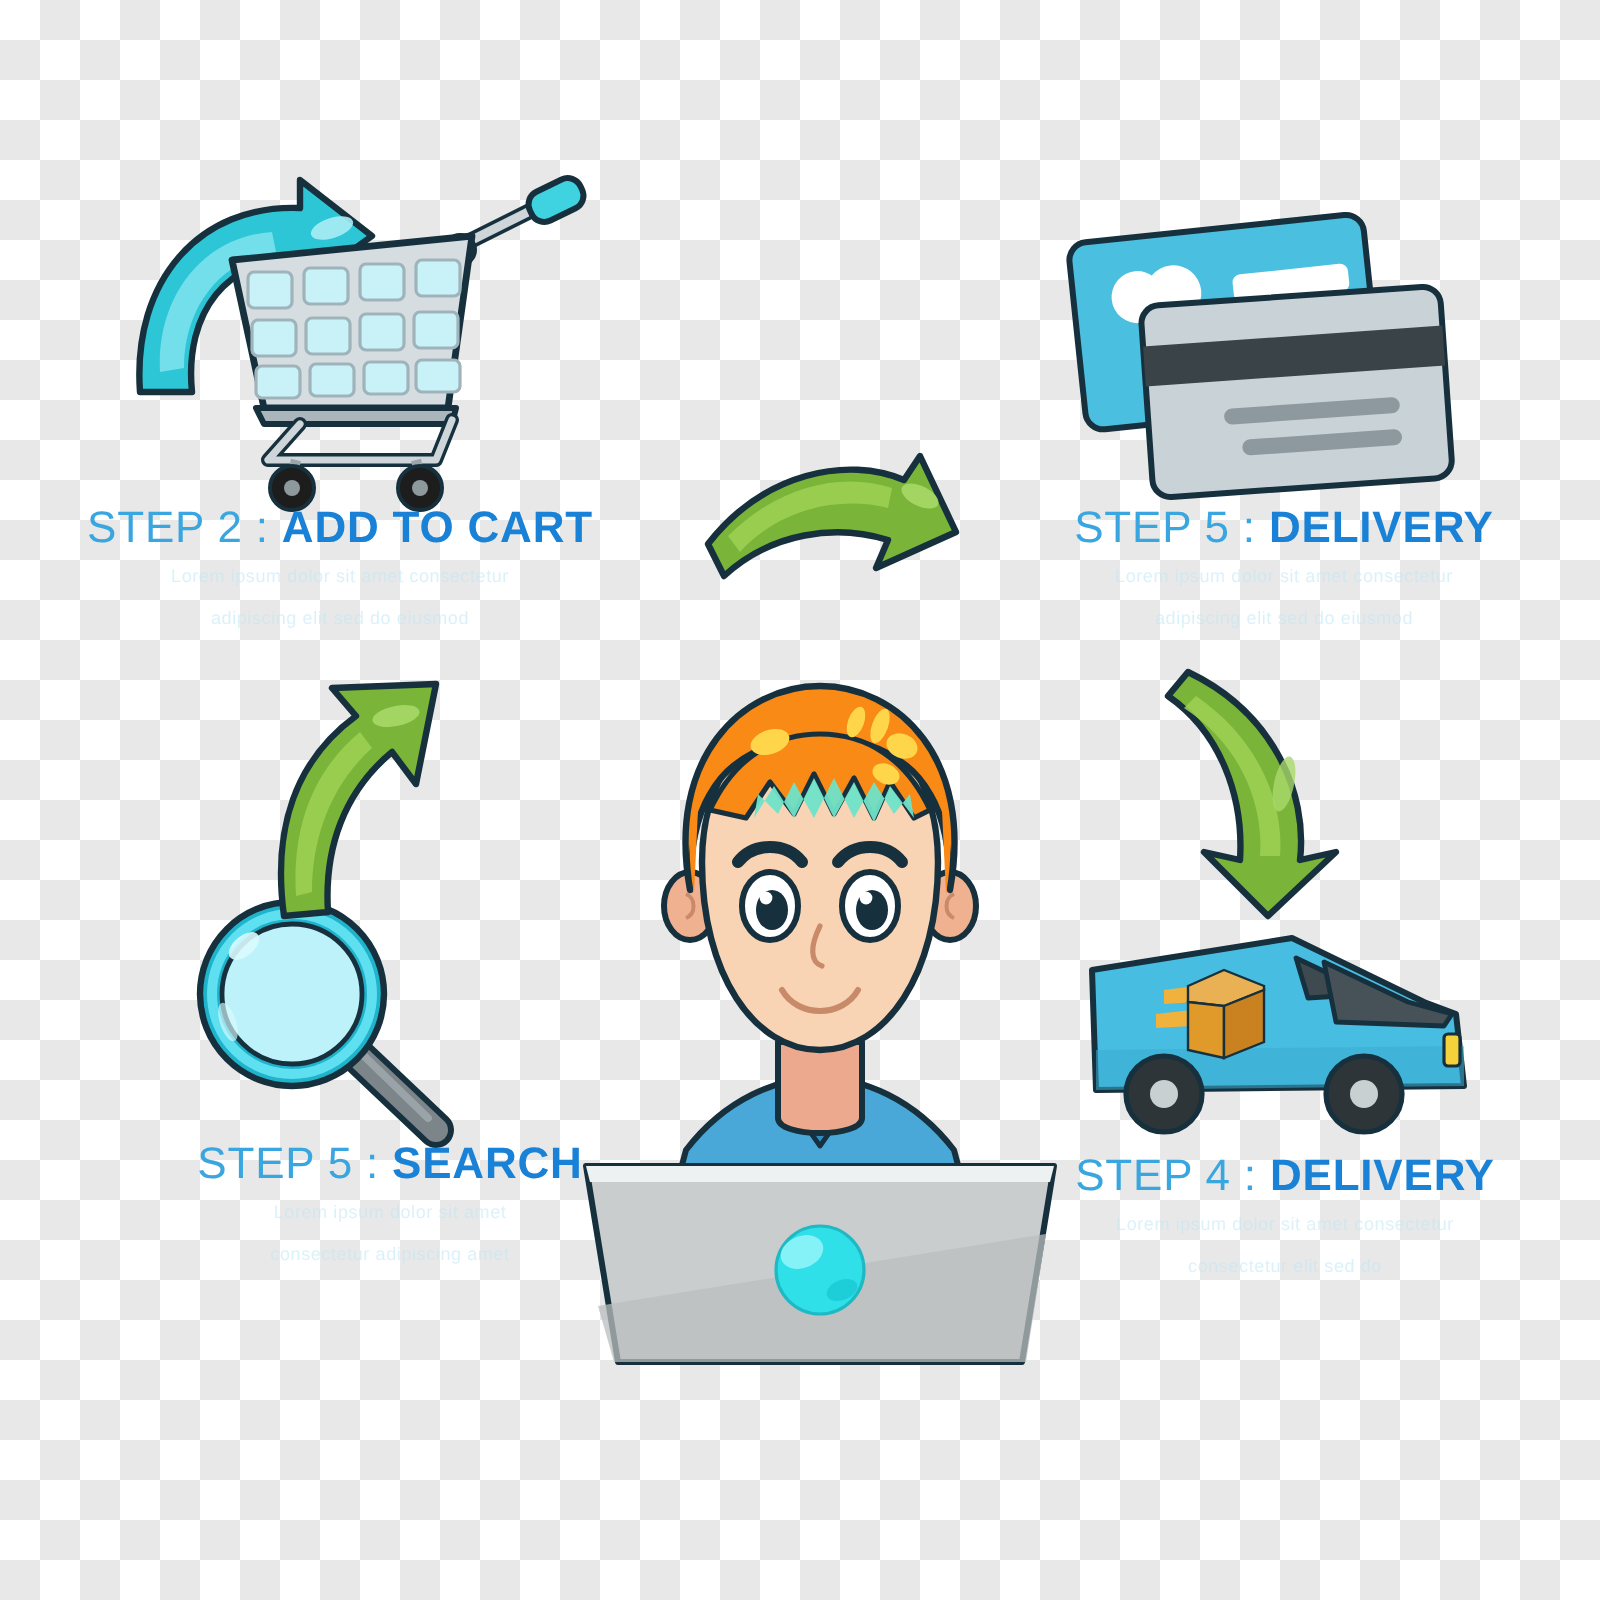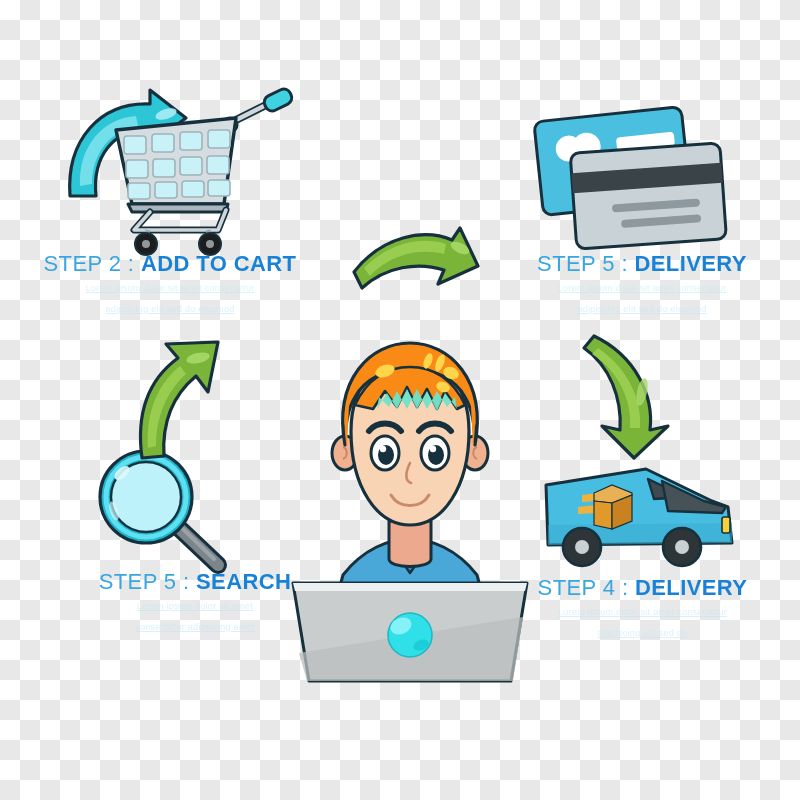--- a/index.html
+++ b/index.html
@@ -44,21 +44,20 @@
     font-weight: 700;
   }
   .caption .sub {
     margin-top: 7px;
     font-size: 9px;
     line-height: 1.5;
     color: #bfe7f7;
     opacity: 0.55;
     letter-spacing: 0.3px;
     white-space: nowrap;
-    text-decoration: underline;
   }
 
   #cap-cart     { left: 20px;  top: 252px; width: 300px; }
   #cap-payment  { left: 512px; top: 252px; width: 260px; }
   #cap-search   { left: 70px;  top: 570px; width: 250px; }
   #cap-delivery { left: 510px; top: 576px; width: 265px; }
 
   
   #art-cart      { left: 58px;  top: 78px;  width: 250px; height: 180px; }
   #art-cards     { left: 528px; top: 98px;  width: 214px; height: 160px; }
@@ -202,21 +201,21 @@
       <circle cx="146" cy="92" r="19" fill="#2d3538" stroke="#16313d" stroke-width="2.6"></circle>
       <circle cx="146" cy="92" r="7" fill="#c8d0d2"></circle>
     </svg>
   </div>
 
   <div class="caption" id="cap-delivery">
     <div class="head">
       <span class="lead">STEP 4 : </span><span class="strong">DELIVERY</span>
     </div>
     <div class="sub">Lorem ipsum dolor sit amet consectetur</div>
-    <div class="sub">adipiscing elit sed do</div>
+    <div class="sub">consectetur elit sed do</div>
   </div>
 
   <div class="node" id="arrow-up">
     <svg viewBox="0 0 106 126" width="106" height="126">
       <path d="M20 122 C14 78 26 44 56 22 L44 8 L96 6 L86 56 L74 40 C50 60 40 88 42 120 Z" fill="#7ab539" stroke="#16313d" stroke-width="3.2" stroke-linejoin="round"></path>
       <path d="M26 112 C24 78 34 50 58 30 L64 38 C44 56 34 82 34 110 Z" fill="#9ed155" opacity="0.85"></path>
       <ellipse cx="76" cy="22" rx="12" ry="5" fill="#a9da6a" opacity="0.85" transform="rotate(-12 76 22)"></ellipse>
     </svg>
   </div>
 

